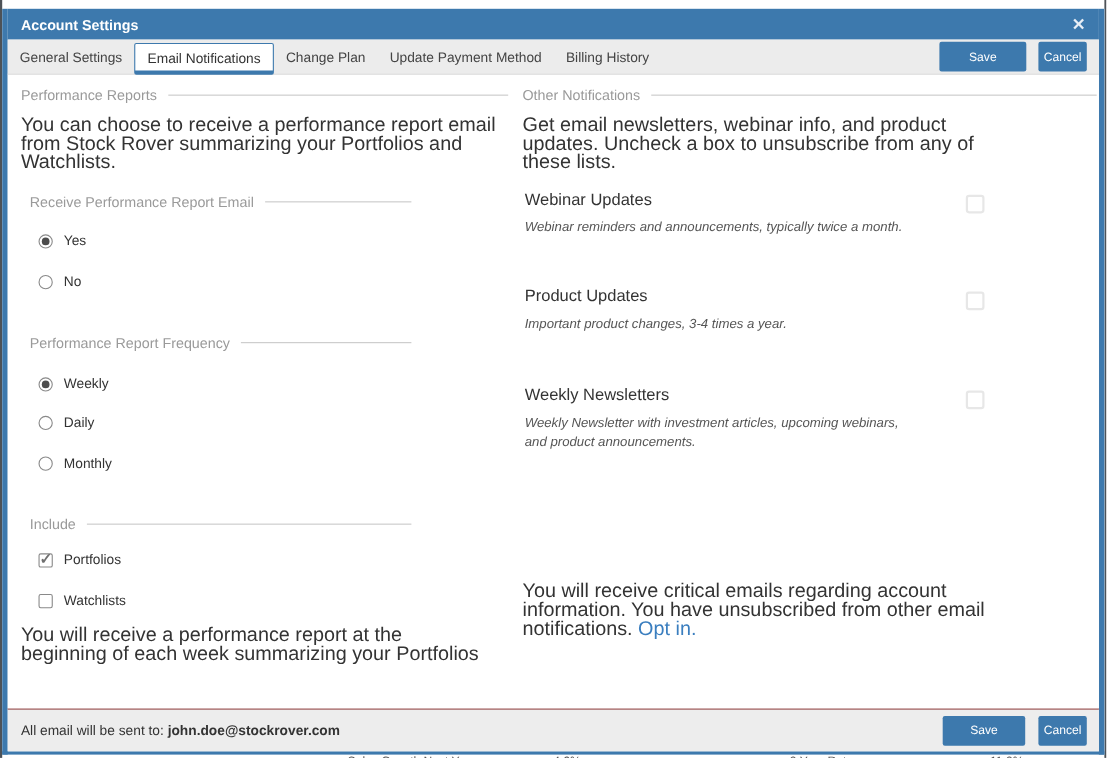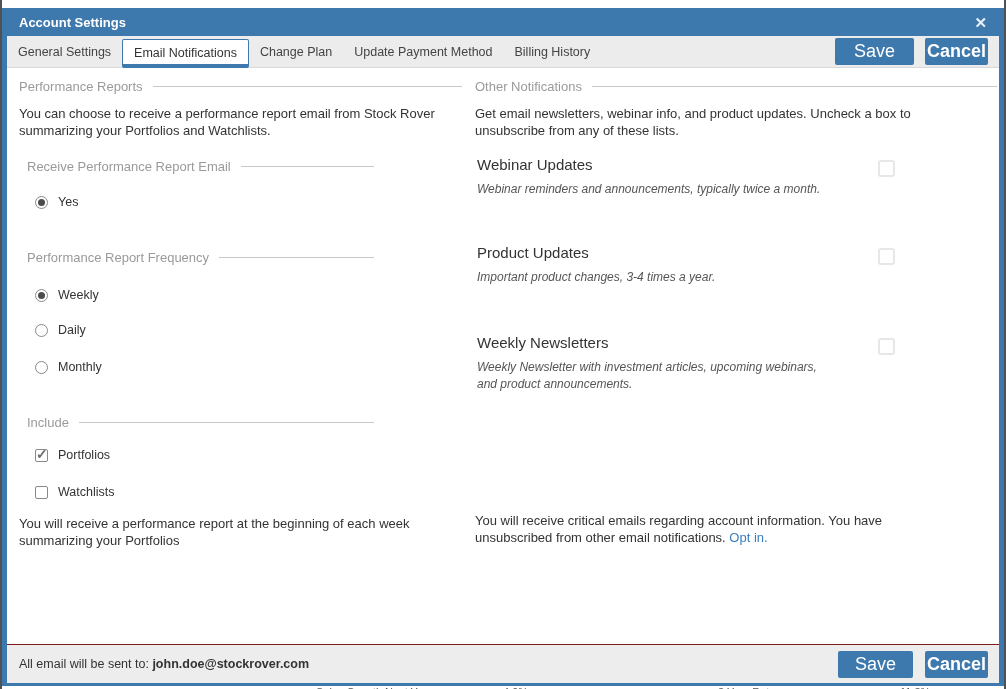--- a/index.html
+++ b/index.html
@@ -22,35 +22,35 @@
   .titlebar{height:28px;background:#3d79ad;color:#fff;display:flex;align-items:center;
             padding:0 12px;font-size:13px;font-weight:bold;flex:0 0 auto;}
   .close{margin-left:auto;font-size:15px;font-weight:bold;color:#e9eff6;cursor:pointer;line-height:1;}
 
   .tabbar{height:31px;background:#ececec;border-bottom:1px solid #d9d9d9;display:flex;
           align-items:center;flex:0 0 auto;position:relative;}
   .tab{padding:8px 11px;font-size:12.5px;color:#444;white-space:nowrap;cursor:pointer;}
   .tab.active{background:#fff;border:1px solid #3d79ad;border-bottom:4px solid #3d79ad;
               padding:6px 11px 4px 11px;margin-bottom:-4px;border-radius:2px;position:relative;z-index:2;color:#333;}
   .hbtns{margin-left:auto;display:flex;gap:11px;margin-right:11px;}
-  .btn{background:#3d79ad;color:#fff;font-size:18px;height:27px;display:flex;align-items:center;
+  .btn{background:#3d79ad;color:#fff;font-size:11px;height:27px;display:flex;align-items:center;
        justify-content:center;border-radius:2px;cursor:pointer;}
   .btn.save{width:79px;}
-  .btn.cancel{width:63px;font-weight:bold;}
+  .btn.cancel{width:44px;}
 
   .content{flex:1;position:relative;background:#fff;}
   .col-left{position:absolute;left:12px;top:0;width:443px;}
   .col-right{position:absolute;left:468px;top:0;width:522px;}
 
   .legend{display:flex;align-items:center;color:#9a9a9a;font-size:13px;margin-top:11px;text-align:right;}
   .legend .line{flex:1;height:1px;background:#c9c9c9;margin-left:10px;}
   .sublegend{display:flex;align-items:center;color:#9a9a9a;font-size:13px;margin-left:8px;width:347px;}
   .sublegend .line{flex:1;height:1px;background:#c9c9c9;margin-left:10px;}
 
-  .para{font-size:13px;color:#333;line-height:17px;margin-top:11px;}
+  .para{font-size:18px;color:#333;line-height:17px;margin-top:11px;}
   .para.intro-left{width:432px;}
   .para.intro-right{width:455px;}
   .para.summary{width:425px;margin-top:16px;}
   .para.note{width:480px;margin-top:119px;}
 
   .opt-row{display:flex;align-items:center;gap:10px;margin-left:16px;font-size:12.5px;color:#333;cursor:pointer;}
   .radio{width:13px;height:13px;border:1px solid #898989;border-radius:50%;flex:0 0 auto;box-sizing:border-box;}
   .radio.selected::after{content:"";display:block;width:7px;height:7px;margin:2px;border-radius:50%;background:#4c4c4c;}
   .cbx{width:13px;height:13px;border:1px solid #898989;border-radius:2px;flex:0 0 auto;box-sizing:border-box;position:relative;background:#fff;}
   .cbx.checked::after{content:"\2713";position:absolute;top:-4px;left:0px;font-size:14px;font-weight:bold;color:#6f6f6f;}
@@ -122,20 +122,24 @@
         <div class="para intro-left">You can choose to receive a performance report email from Stock Rover summarizing your Portfolios and Watchlists.</div>
 
         <div class="sublegend mt-sub1">
           <span>Receive Performance Report Email</span>
           <span class="line"></span>
         </div>
         <div class="opt-row mt-first">
           <span class="radio selected"></span>
           <span>Yes</span>
         </div>
+        <div class="opt-row mt-opt">
+          <span class="radio"></span>
+          <span>No</span>
+        </div>
 
         <div class="sublegend mt-sub2">
           <span>Performance Report Frequency</span>
           <span class="line"></span>
         </div>
         <div class="opt-row mt-opt">
           <span class="radio selected"></span>
           <span>Weekly</span>
         </div>
         <div class="opt-row mt-first">

